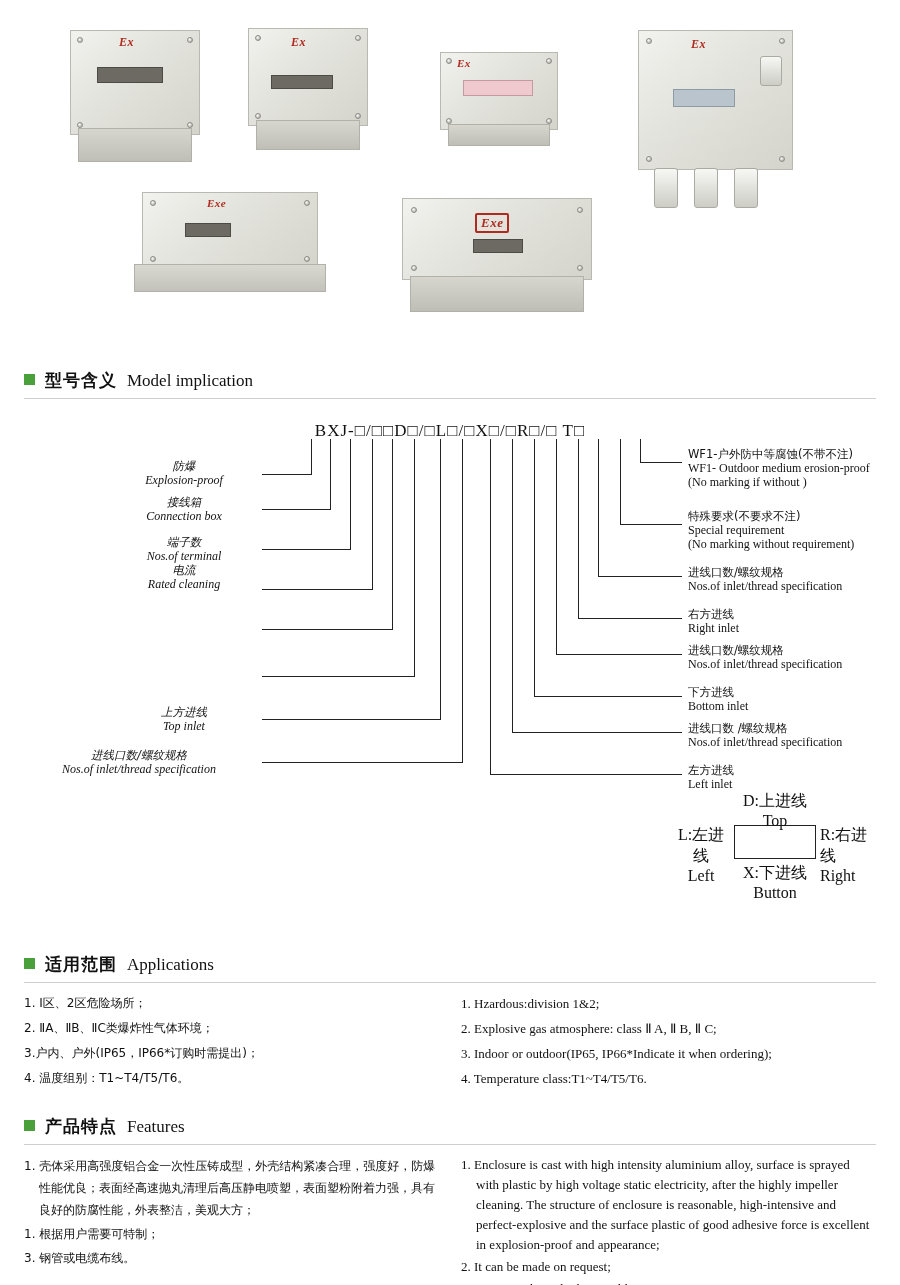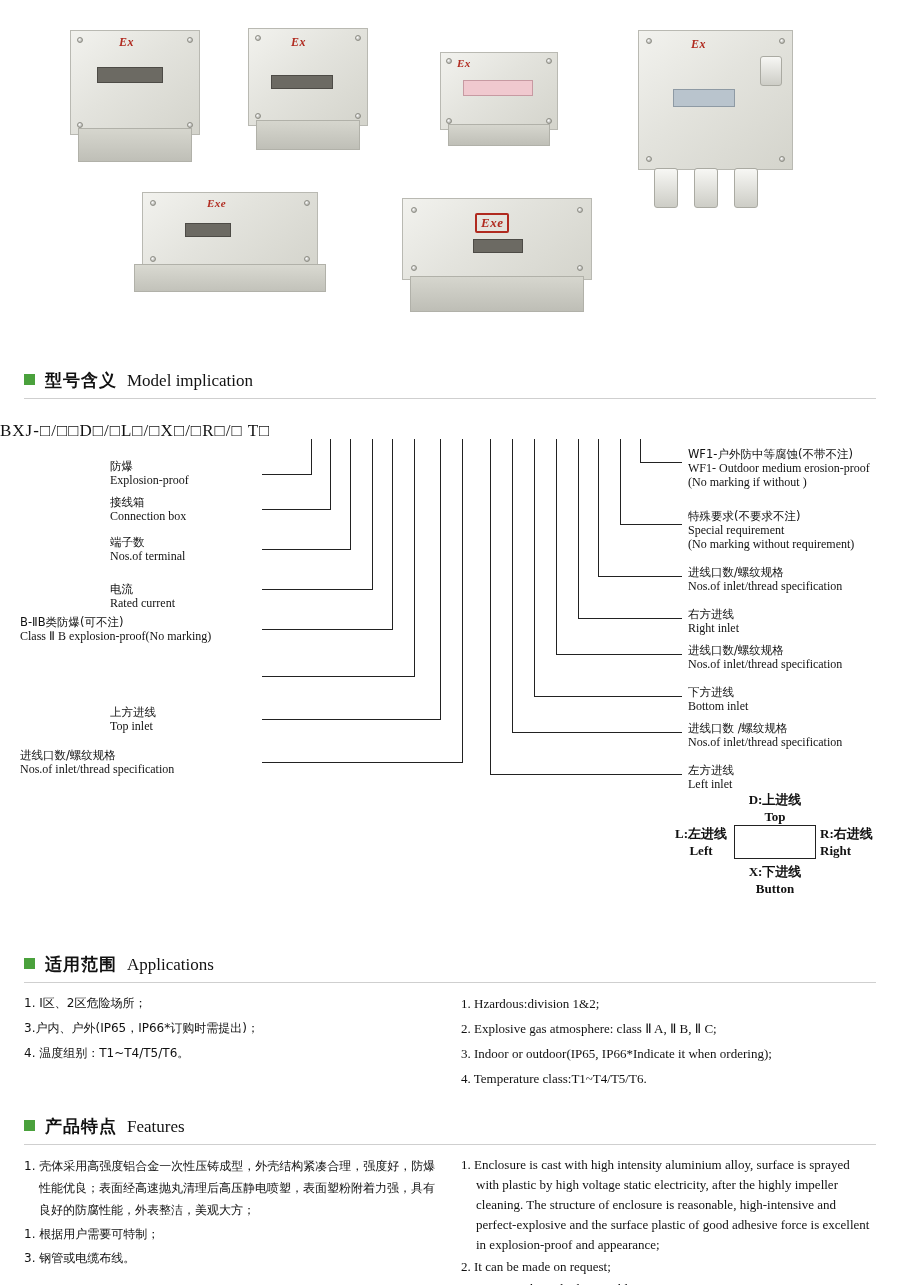--- a/index.html
+++ b/index.html
@@ -103,47 +103,47 @@
   .diagram {
     position: relative;
     width: 900px;
     height: 540px;
     font-family: "Liberation Serif", serif;
   }
   .code-line {
     position: absolute;
     left: 0; right: 0;
     top: 22px;
+    text-align: center;
     font-size: 17px;
     letter-spacing: 1px;
   }
   .lbl {
     position: absolute;
     font-size: 11.5px;
     line-height: 14px;
     white-space: nowrap;
   }
   .lbl .cn { font-family:"DejaVu Sans", sans-serif; font-size: 11.5px; }
   .lbl .en { font-family:"Liberation Serif", serif; font-size: 12px; }
   .lbl.right { text-align: left; }
-  .lbl.left { text-align: left; }
+  .lbl.left { text-align: center; font-style: italic; }
   .ln {
     position: absolute;
     background: #222;
   }
   .ln.h { height: 1px; }
   .ln.v { width: 1px; }
 
   
   .orient {
     position: absolute;
     left: 672px; top: 392px;
     width: 210px; height: 110px;
-    font-size: 13px;
-    font-weight: bold;
+    font-size: 16px;
   }
   .orient .obox {
     position: absolute;
     left: 62px; top: 34px;
     width: 82px; height: 34px;
     border: 1px solid #222;
   }
   .orient .ot { position:absolute; text-align:center; }
 
   
@@ -282,27 +282,23 @@
     <div class="en">Explosion-proof</div>
   </div>
   <div class="lbl left" style="left:110px; top:96px; width:148px;">
     <div class="cn">接线箱</div>
     <div class="en">Connection box</div>
   </div>
   <div class="lbl left" style="left:110px; top:136px; width:148px;">
     <div class="cn">端子数</div>
     <div class="en">Nos.of terminal</div>
   </div>
-  <div class="lbl left" style="left:110px; top:183px; width:148px;">
+  <div class="lbl left" style="left:110px; top:164px; width:148px;">
     <div class="cn">电流</div>
-    <div class="en">Rated current</div>
-  </div>
-  <div class="lbl left" style="left:20px; top:216px; width:238px;">
-    <div class="cn">B-ⅡB类防爆(可不注)</div>
-    <div class="en">Class Ⅱ B explosion-proof(No marking)</div>
+    <div class="en">Rated cleaning</div>
   </div>
   <div class="lbl left" style="left:110px; top:306px; width:148px;">
     <div class="cn">上方进线</div>
     <div class="en">Top inlet</div>
   </div>
   <div class="lbl left" style="left:20px; top:349px; width:238px;">
     <div class="cn">进线口数/螺纹规格</div>
     <div class="en">Nos.of inlet/thread specification</div>
   </div>
 
@@ -390,20 +386,21 @@
   <span class="sq"></span>
   <span class="cn-head">适用范围</span>
   <span class="en-head">Applications</span>
 </div>
 <div class="rule"></div>
 
 <div class="two-col">
   <div class="col cn">
     <ol>
       <li class="hang">1. I区、2区危险场所；</li>
+      <li class="hang">2. ⅡA、ⅡB、ⅡC类爆炸性气体环境；</li>
       <li class="hang">3.户内、户外(IP65，IP66*订购时需提出)；</li>
       <li class="hang">4. 温度组别：T1~T4/T5/T6。</li>
     </ol>
   </div>
   <div class="col en">
     <ol>
       <li class="hang">1. Hzardous:division 1&amp;2;</li>
       <li class="hang">2. Explosive gas  atmosphere: class Ⅱ A, Ⅱ B, Ⅱ C;</li>
       <li class="hang">3. Indoor or outdoor(IP65, IP66*Indicate it when ordering);</li>
       <li class="hang">4. Temperature class:T1~T4/T5/T6.</li>

